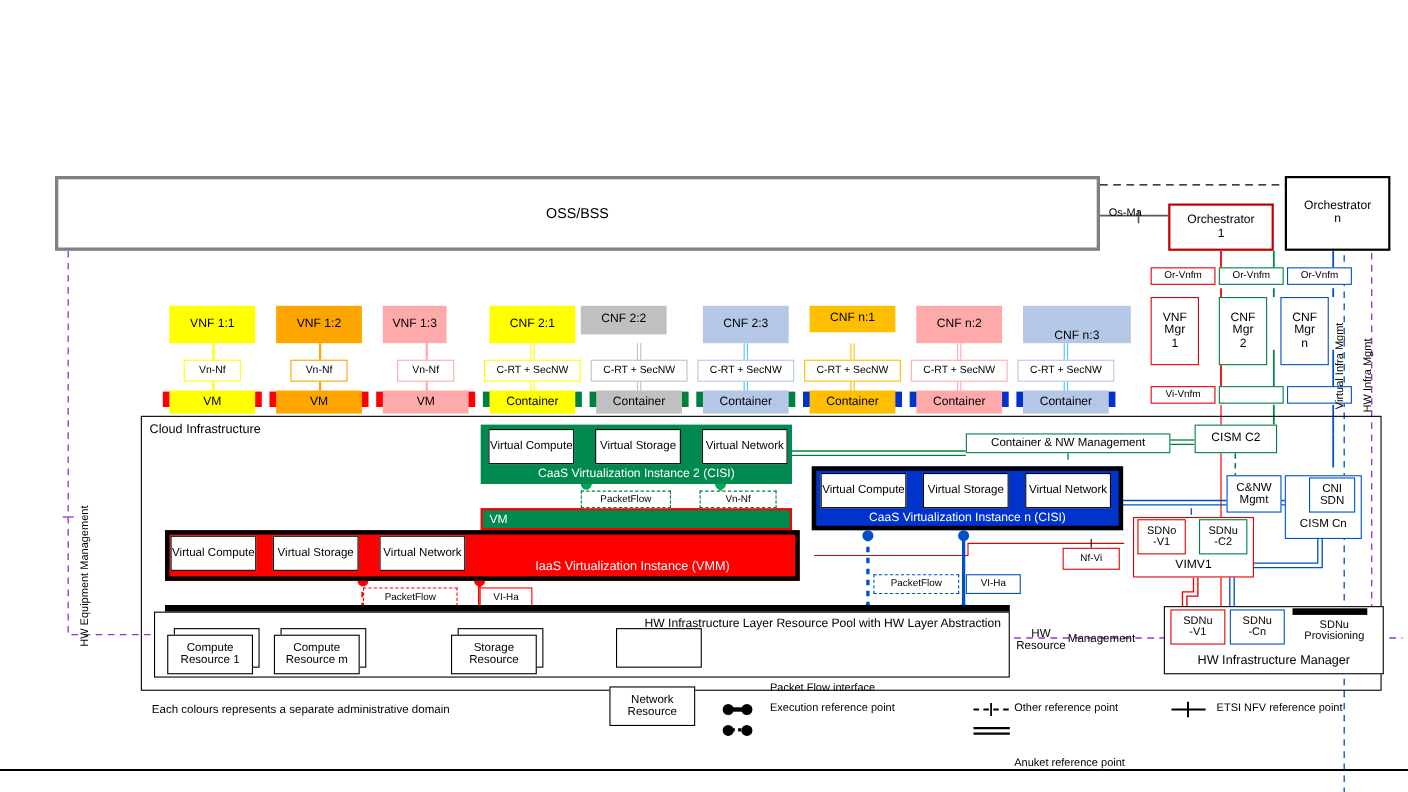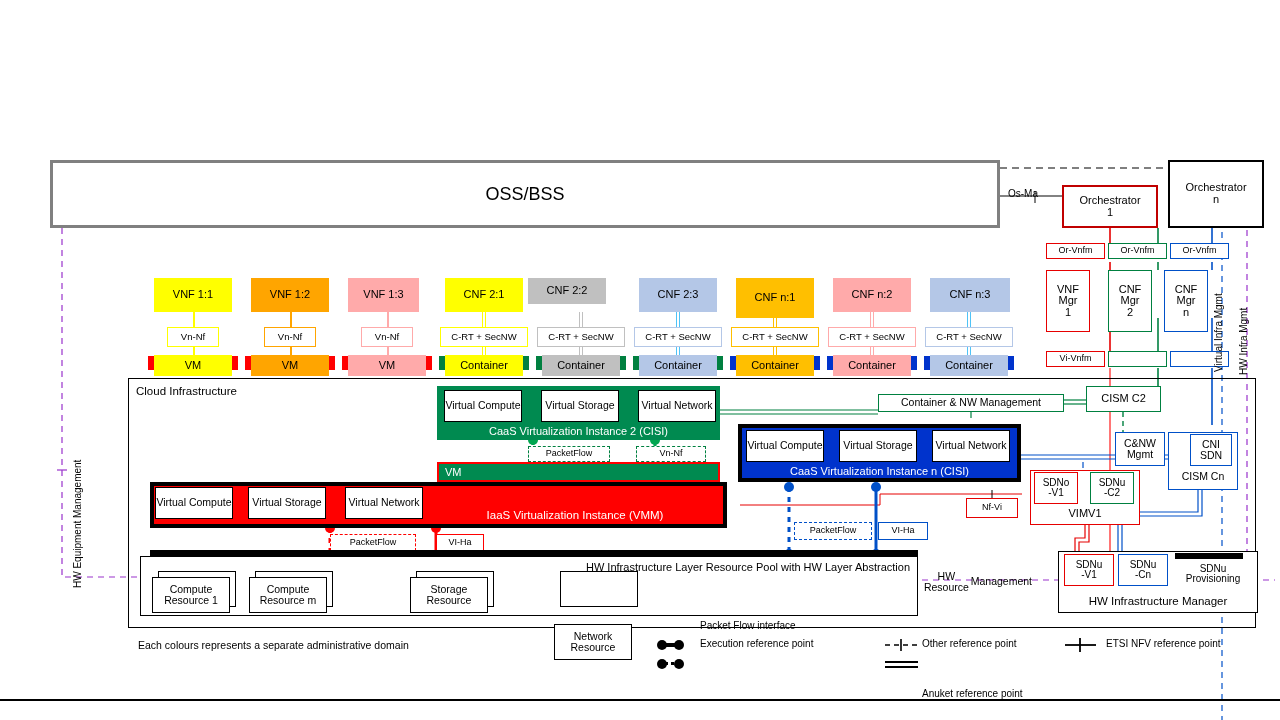--- a/index.html
+++ b/index.html
@@ -89,21 +89,21 @@
   <path d="M900 580 L1275 580" stroke="#9933cc" stroke-width="1.2" stroke-dasharray="6,5" fill="none"></path>
 
   <path d="M1247 230 L1247 430 L1247 580" stroke="#9933cc" stroke-width="1.2" stroke-dasharray="6,5" fill="none"></path>
 
   <path d="M1222 232 L1222 720" stroke="#0050c8" stroke-width="1.2" stroke-dasharray="6,5" fill="none"></path>
 
   <line x1="0" y1="700" x2="1280" y2="700" stroke="#000" stroke-width="2"></line>
 </svg>
 
 <div class="abs box ctr" style="left:50px;top:160px;width:950px;height:68px;border:3px solid #808080;">
-  <span style="font-size:18px;">OSS/BSS</span>
+  <span style="font-size:13px;">OSS/BSS</span>
 </div>
 
 <div class="abs lbl" style="left:1008px;top:188px;">Os-Ma</div>
 
 <div class="abs box ctr" style="left:1062px;top:185px;width:96px;height:43px;border:2.5px solid #c00000;flex-direction:column;">
   <span style="font-size:11px;">Orchestrator</span>
   <span style="font-size:11px;">1</span>
 </div>
 <div class="abs box ctr" style="left:1168px;top:160px;width:96px;height:68px;border:2.5px solid #000;flex-direction:column;">
   <span style="font-size:11px;">Orchestrator</span>
@@ -167,21 +167,21 @@
       <span>VNF 1:2</span>
     </div>
     <div class="abs" style="left: 290px; top: 312px; width: 1.5px; height: 48px; background: rgb(255, 165, 0);"></div>
     <div class="abs ctr" style="left: 264px; top: 327px; width: 52px; height: 20px; background: rgb(255, 255, 255); border: 1px solid rgb(255, 165, 0); font-size: 9.5px; white-space: nowrap;">
       <span>Vn-Nf</span>
     </div>
     <div class="abs ctr" style="left: 251px; top: 355px; width: 78px; height: 21px; background: rgb(255, 165, 0); font-size: 11px;">
       <span>VM</span>
     </div>
     <div class="abs" style="left: 342px; top: 356px; width: 90px; height: 14px; background: rgb(255, 0, 0);"></div>
-    <div class="abs ctr" style="left: 348px; top: 278px; width: 71px; height: 34px; background: rgb(255, 170, 170); color: rgb(0, 0, 0); font-size: 11px;">
+    <div class="abs ctr" style="left: 348px; top: 278px; width: 58px; height: 34px; background: rgb(255, 170, 170); color: rgb(0, 0, 0); font-size: 11px;">
       <span>VNF 1:3</span>
     </div>
     <div class="abs" style="left: 387px; top: 312px; width: 1.5px; height: 48px; background: rgb(255, 170, 170);"></div>
     <div class="abs ctr" style="left: 361px; top: 327px; width: 52px; height: 20px; background: rgb(255, 255, 255); border: 1px solid rgb(255, 170, 170); font-size: 9.5px; white-space: nowrap;">
       <span>Vn-Nf</span>
     </div>
     <div class="abs ctr" style="left: 348px; top: 355px; width: 78px; height: 21px; background: rgb(255, 170, 170); font-size: 11px;">
       <span>VM</span>
     </div>
     <div class="abs" style="left: 439px; top: 356px; width: 90px; height: 14px; background: rgb(0, 128, 64);"></div>
@@ -211,21 +211,21 @@
       <span>CNF 2:3</span>
     </div>
     <div class="abs" style="left: 676px; top: 312px; width: 4px; height: 48px; border-left: 1.5px solid rgb(79, 195, 247); border-right: 1.5px solid rgb(79, 195, 247);"></div>
     <div class="abs ctr" style="left: 634px; top: 327px; width: 88px; height: 20px; background: rgb(255, 255, 255); border: 1px solid rgb(180, 199, 231); font-size: 9.5px; white-space: nowrap;">
       <span>C-RT + SecNW</span>
     </div>
     <div class="abs ctr" style="left: 639px; top: 355px; width: 78px; height: 21px; background: rgb(180, 199, 231); font-size: 11px;">
       <span>Container</span>
     </div>
     <div class="abs" style="left: 730px; top: 356px; width: 90px; height: 14px; background: rgb(0, 51, 204);"></div>
-    <div class="abs ctr" style="left: 736px; top: 278px; width: 78px; height: 40px; background: rgb(255, 191, 0); color: rgb(0, 0, 0); font-size: 11px;">
+    <div class="abs ctr" style="left: 736px; top: 278px; width: 78px; height: 24px; background: rgb(255, 191, 0); color: rgb(0, 0, 0); font-size: 11px;">
       <span>CNF n:1</span>
     </div>
     <div class="abs" style="left: 773px; top: 312px; width: 4px; height: 48px; border-left: 1.5px solid rgb(255, 191, 0); border-right: 1.5px solid rgb(255, 191, 0);"></div>
     <div class="abs ctr" style="left: 731px; top: 327px; width: 88px; height: 20px; background: rgb(255, 255, 255); border: 1px solid rgb(255, 191, 0); font-size: 9.5px; white-space: nowrap;">
       <span>C-RT + SecNW</span>
     </div>
     <div class="abs ctr" style="left: 736px; top: 355px; width: 78px; height: 21px; background: rgb(255, 191, 0); font-size: 11px;">
       <span>Container</span>
     </div>
     <div class="abs" style="left: 827px; top: 356px; width: 90px; height: 14px; background: rgb(0, 51, 204);"></div>
@@ -233,21 +233,21 @@
       <span>CNF n:2</span>
     </div>
     <div class="abs" style="left: 870px; top: 312px; width: 4px; height: 48px; border-left: 1.5px solid rgb(255, 170, 170); border-right: 1.5px solid rgb(255, 170, 170);"></div>
     <div class="abs ctr" style="left: 828px; top: 327px; width: 88px; height: 20px; background: rgb(255, 255, 255); border: 1px solid rgb(255, 170, 170); font-size: 9.5px; white-space: nowrap;">
       <span>C-RT + SecNW</span>
     </div>
     <div class="abs ctr" style="left: 833px; top: 355px; width: 78px; height: 21px; background: rgb(255, 170, 170); font-size: 11px;">
       <span>Container</span>
     </div>
     <div class="abs" style="left: 924px; top: 356px; width: 90px; height: 14px; background: rgb(0, 51, 204);"></div>
-    <div class="abs ctr" style="left: 930px; top: 278px; width: 80px; height: 34px; background: rgb(180, 199, 231); color: rgb(0, 0, 0); font-size: 11px;">
+    <div class="abs ctr" style="left: 930px; top: 278px; width: 98px; height: 34px; background: rgb(180, 199, 231); color: rgb(0, 0, 0); font-size: 11px; align-items: flex-end;">
       <span>CNF n:3</span>
     </div>
     <div class="abs" style="left: 967px; top: 312px; width: 4px; height: 48px; border-left: 1.5px solid rgb(79, 195, 247); border-right: 1.5px solid rgb(79, 195, 247);"></div>
     <div class="abs ctr" style="left: 925px; top: 327px; width: 88px; height: 20px; background: rgb(255, 255, 255); border: 1px solid rgb(180, 199, 231); font-size: 9.5px; white-space: nowrap;">
       <span>C-RT + SecNW</span>
     </div>
     <div class="abs ctr" style="left: 930px; top: 355px; width: 78px; height: 21px; background: rgb(180, 199, 231); font-size: 11px;">
       <span>Container</span>
     </div>
   </div>

